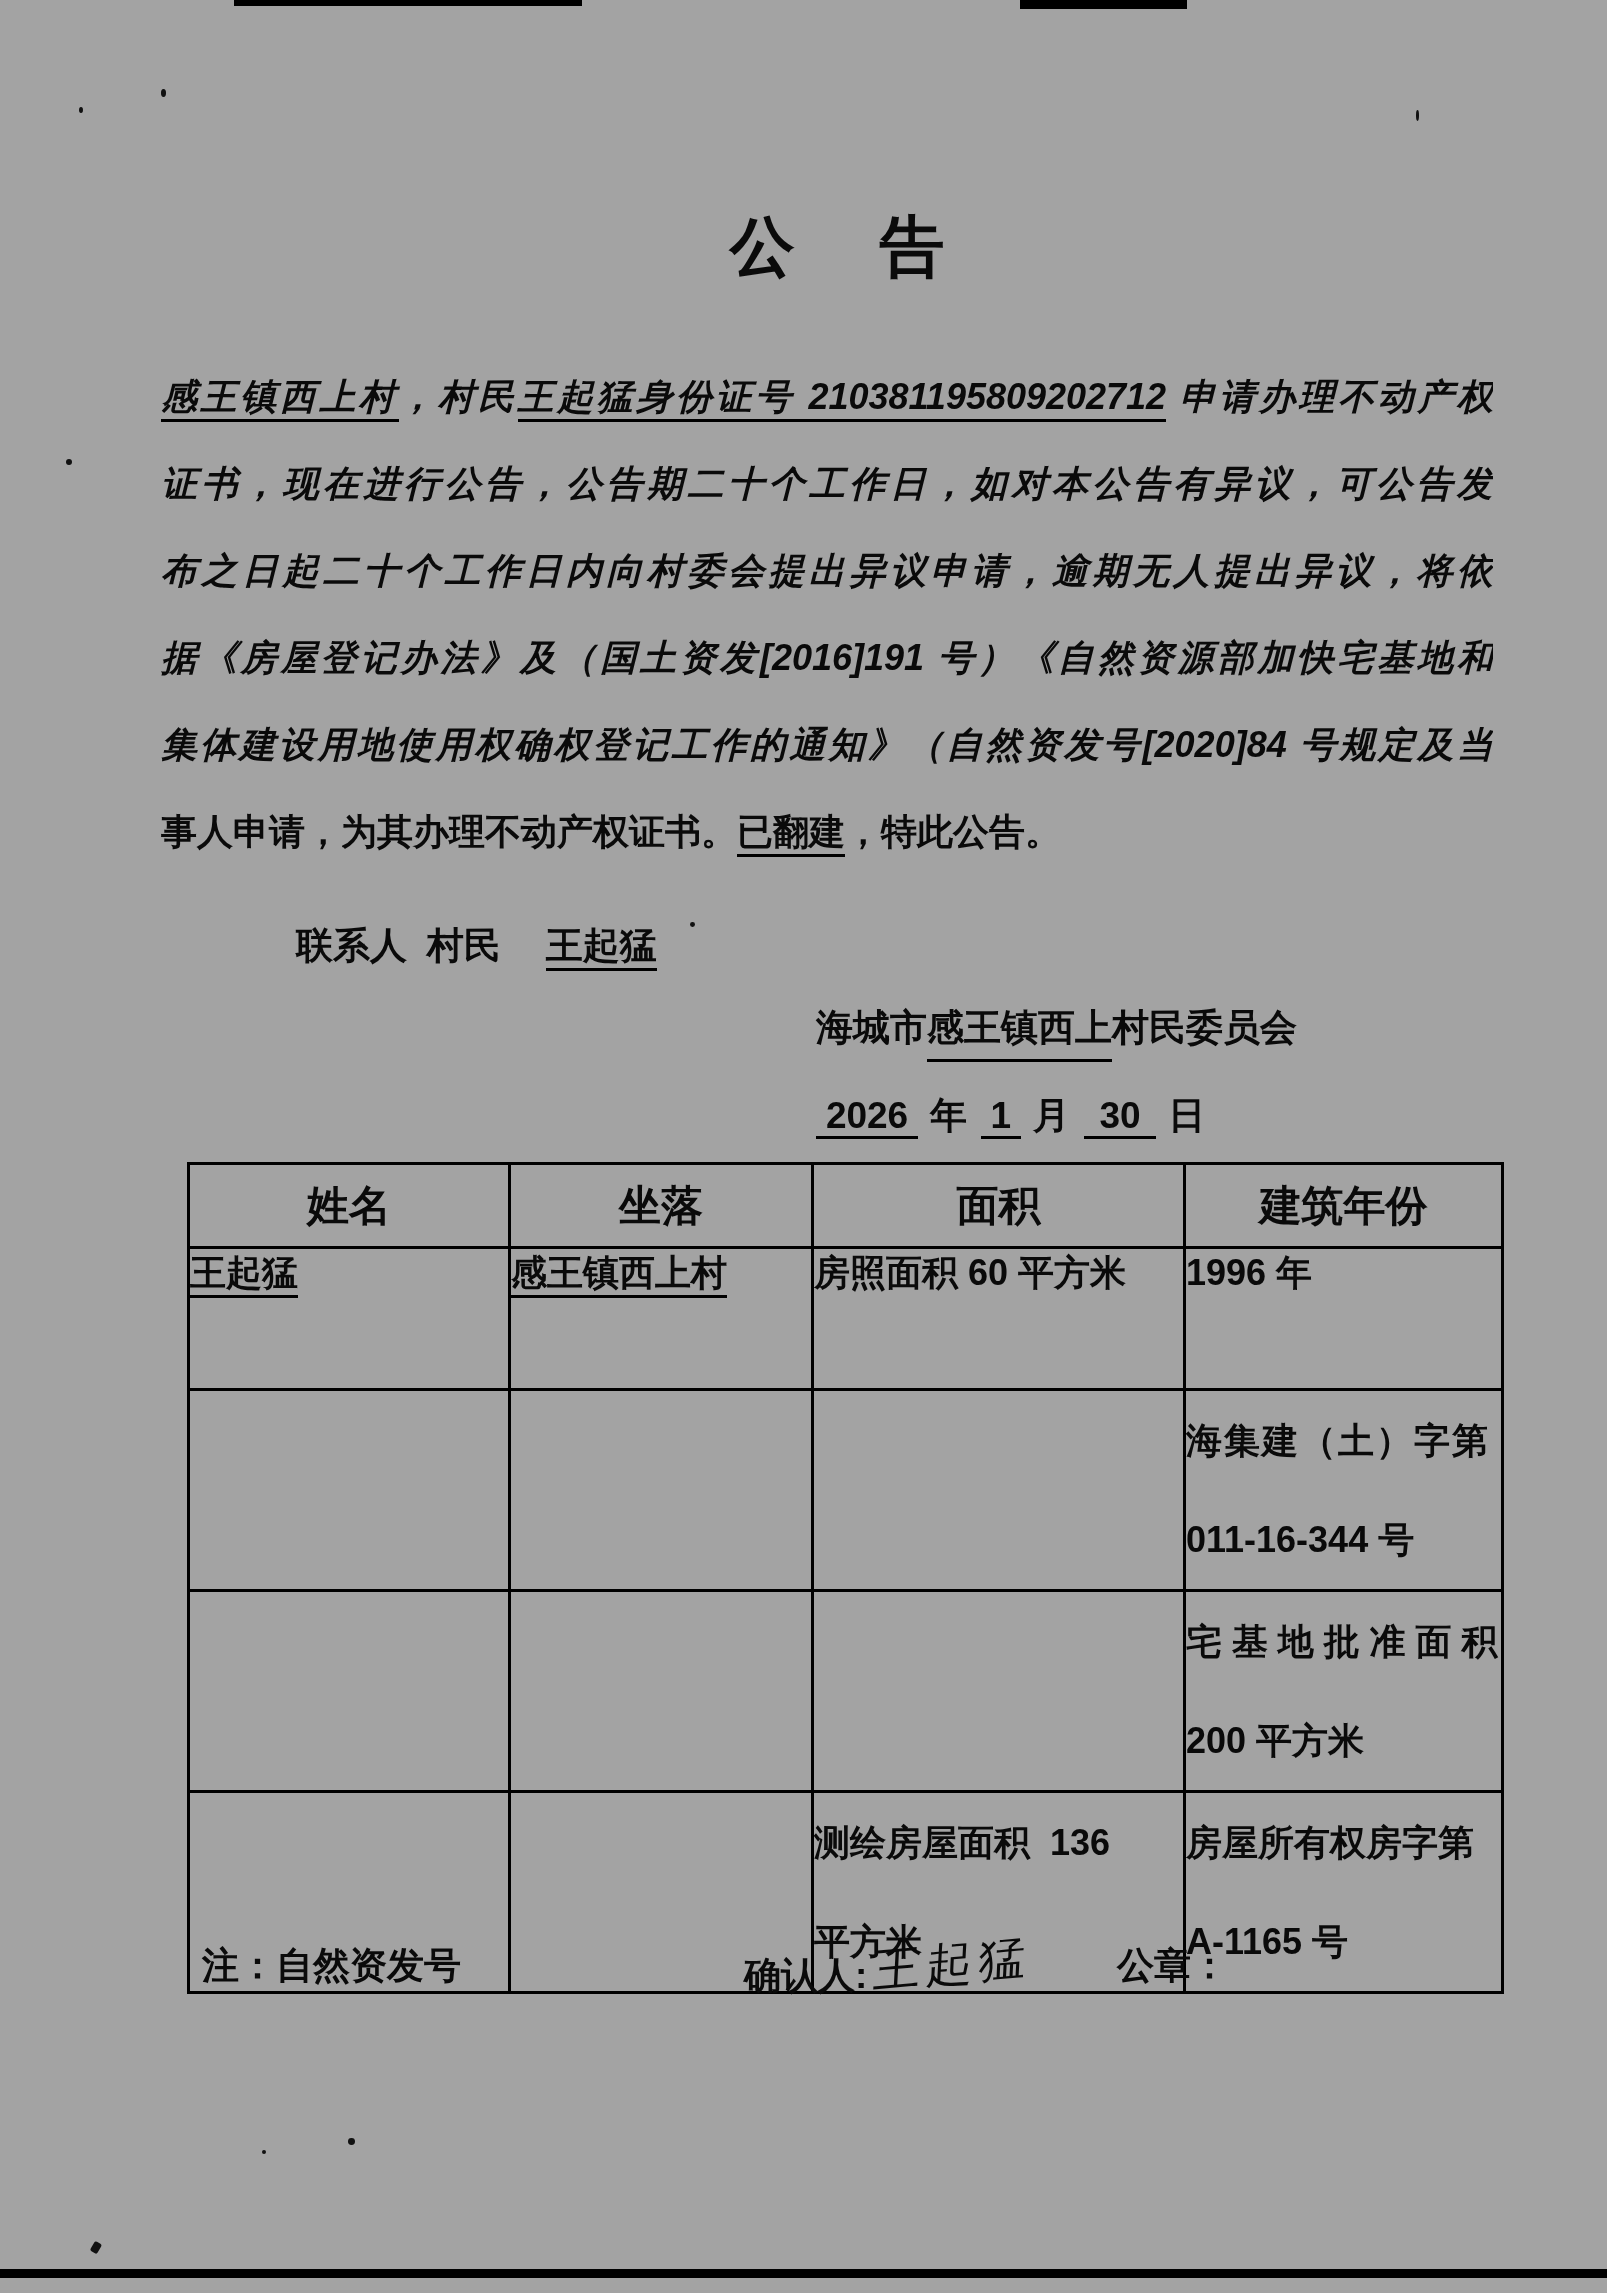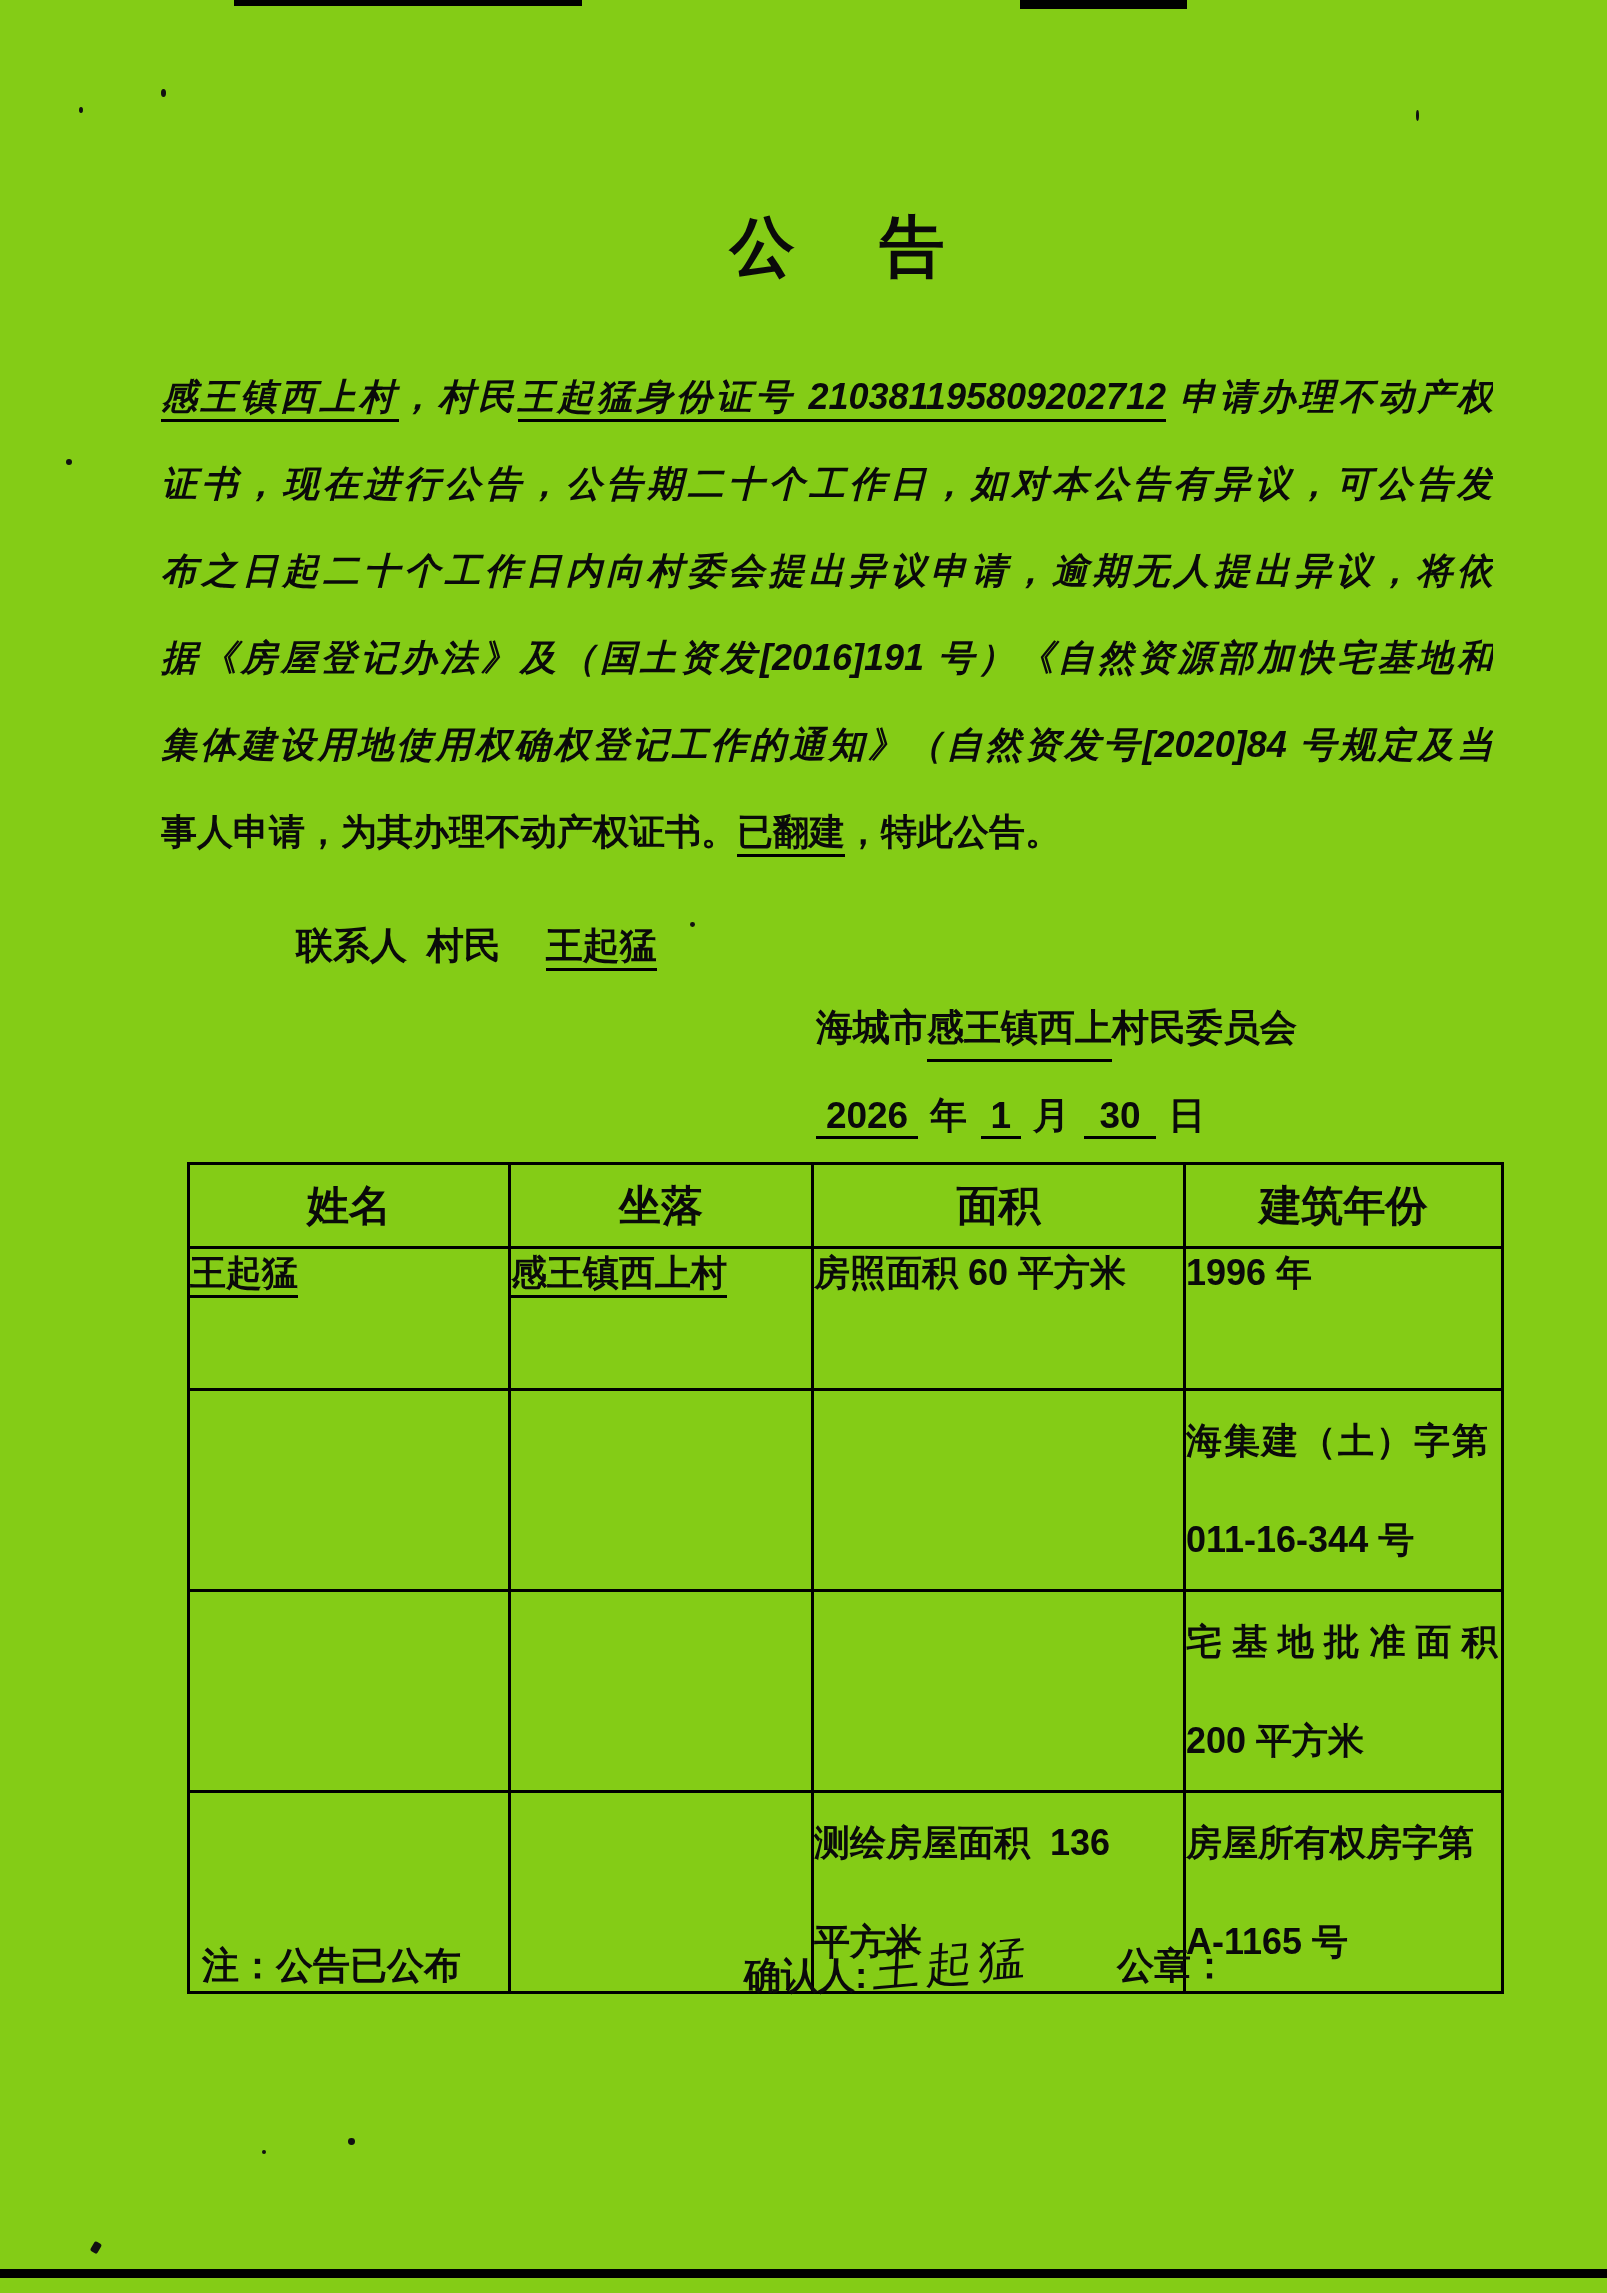--- a/index.html
+++ b/index.html
@@ -1,19 +1,19 @@
 <!DOCTYPE html>
 <html><head>
 <meta charset="utf-8">
 <style>
   html,body{margin:0;padding:0;background:#e8e8e8;}
   .page{
     position:relative;
     width:1608px;height:2293px;
-    background:#84cc16;
+    background:#a3a3a3;
     color:#0a0a0a;
     font-family:"Liberation Sans", sans-serif;
     overflow:hidden;
   }
   
   .dash{position:absolute;background:#000;}
   .speck{position:absolute;background:#111;border-radius:50%;}
   .bottom-bar{position:absolute;left:0;top:2269px;width:1608px;height:8.9px;background:#000;}
 
   
@@ -185,19 +185,19 @@
       </td>
       <td class="twoline">
         <div class="cell-line">房屋所有权房字第</div>
         <div class="cell-line">A-1165 号</div>
       </td>
     </tr>
   </tbody>
     </table>
 
   <div class="footer-row">
-    <span class="f-note">注：公告已公布</span>
+    <span class="f-note">注：自然资发号</span>
     <span class="f-confirm"><span>确认人:</span><span class="signature">王起猛</span></span>
     <span class="f-seal">公章：</span>
   </div>
 
 </div>
 
 
 </body></html>

